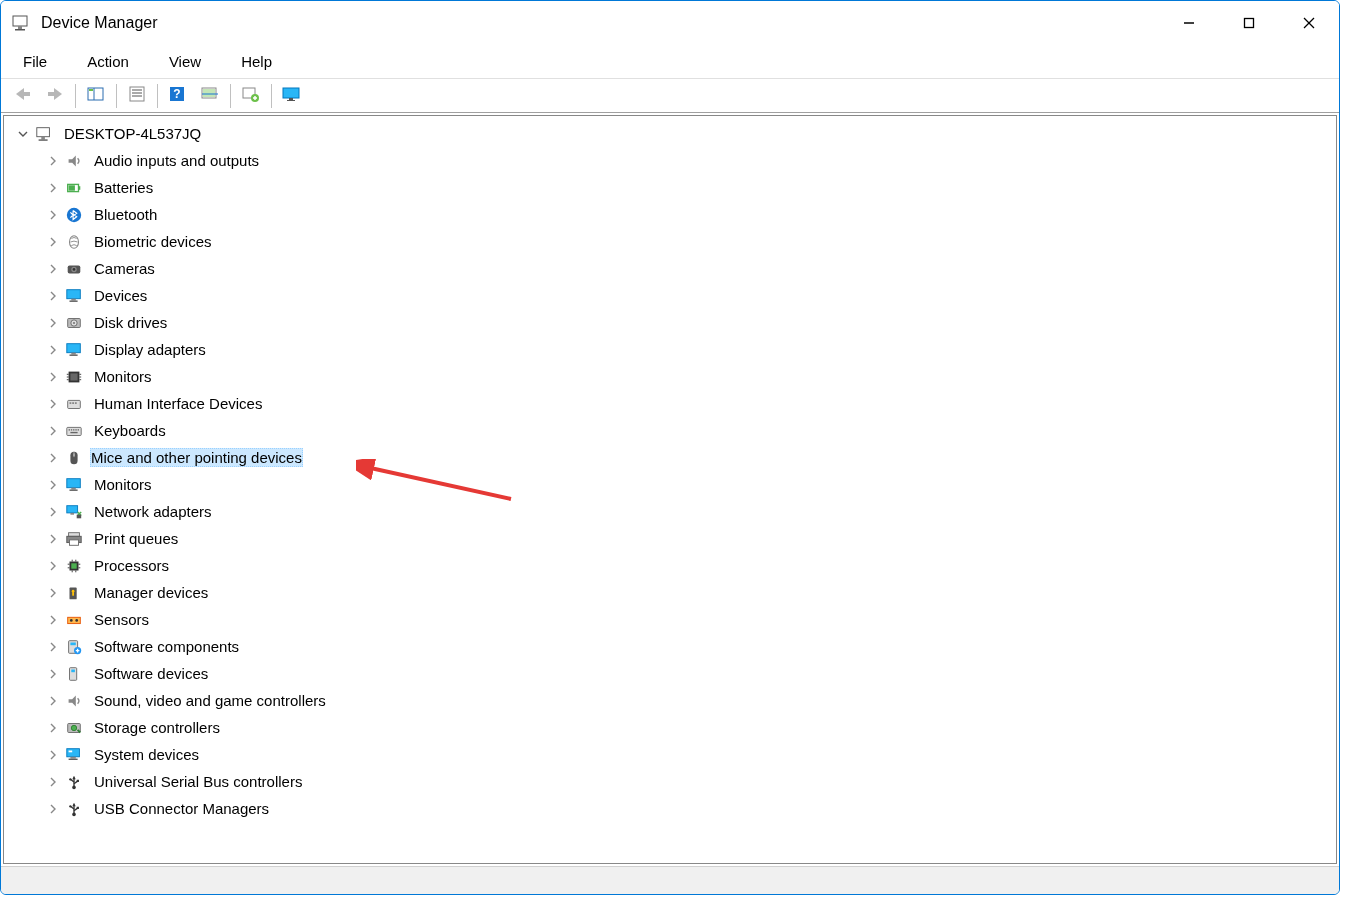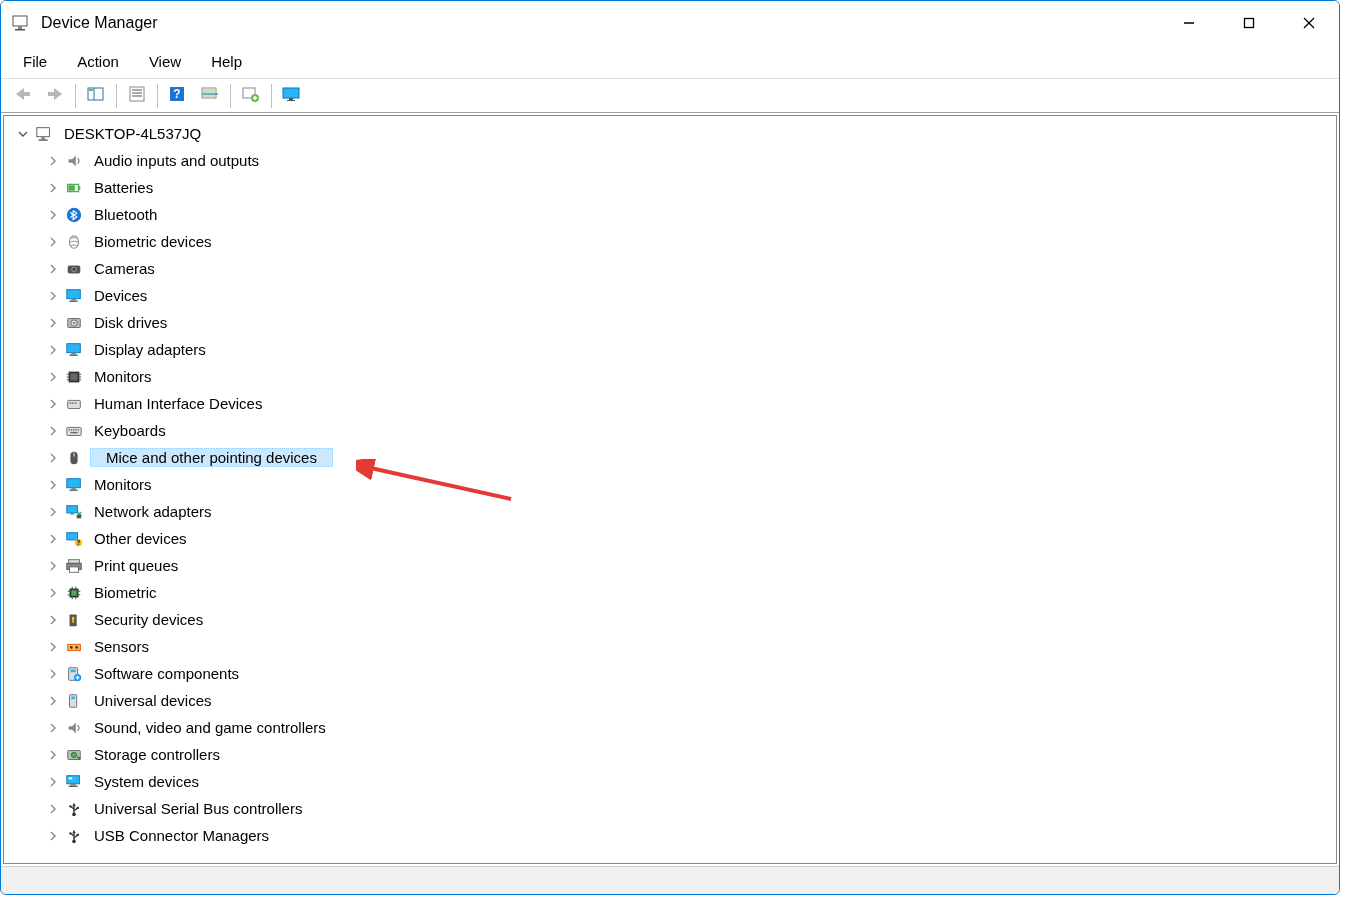--- a/index.html
+++ b/index.html
@@ -44,21 +44,21 @@
     .win-btn {
       width: 60px; height: 38px;
       display: flex; align-items: center; justify-content: center;
       font-size: 14px;
       color: #000;
       background: #fff;
     }
     .menubar {
       display: flex;
       padding: 4px 10px 4px 10px;
-      gap: 6px;
+      gap: 16px;
       border-bottom: 1px solid #e0e0e0;
       font-size: 15px;
     }
     .menu-item {
       padding: 4px 12px;
       color: #000;
     }
     .toolbar {
       display: flex;
       align-items: center;
@@ -109,21 +109,21 @@
     }
     .label {
       font-size: 15px;
       color: #000;
       padding: 1px 4px;
       white-space: nowrap;
     }
     .label.selected {
       background: #cce8ff;
       border: 1px dotted #99d1ff;
-      padding: 0 15px;
+      padding: 0 0;
     }
     .children {
       list-style: none;
       padding-left: 30px;
     }
     .statusbar {
       height: 28px;
       background: #f0f0f0;
       border-top: 1px solid #d0d0d0;
     }
@@ -507,37 +507,20 @@
             </li>
             <li>
               <div class="tree-node">
                 <span class="chev">
                   <svg width="10" height="10" viewBox="0 0 10 10">
                     <path d="M3 1 L7 5 L3 9" fill="none" stroke="#888" stroke-width="1.4"></path>
                   </svg>
                 </span>
                 <span class="dev-icon">
                   <svg viewBox="0 0 20 20" width="18" height="18">
-                    <rect x="2" y="3" width="12" height="8" fill="#29b6f6" stroke="#0277bd"></rect>
-                    <circle cx="15" cy="14" r="4" fill="#ffc107"></circle>
-                    <text x="15" y="17" font-size="7" text-anchor="middle" fill="#000" font-weight="bold">?</text>
-                  </svg>
-                </span>
-                <span class="label">Other devices</span>
-              </div>
-            </li>
-            <li>
-              <div class="tree-node">
-                <span class="chev">
-                  <svg width="10" height="10" viewBox="0 0 10 10">
-                    <path d="M3 1 L7 5 L3 9" fill="none" stroke="#888" stroke-width="1.4"></path>
-                  </svg>
-                </span>
-                <span class="dev-icon">
-                  <svg viewBox="0 0 20 20" width="18" height="18">
                     <rect x="4" y="3" width="12" height="4" fill="#ddd" stroke="#666"></rect>
                     <rect x="2" y="7" width="16" height="7" fill="#888" stroke="#555"></rect>
                     <rect x="5" y="11" width="10" height="6" fill="#fff" stroke="#666"></rect>
                   </svg>
                 </span>
                 <span class="label">Print queues</span>
               </div>
             </li>
             <li>
               <div class="tree-node">
@@ -553,38 +536,38 @@
                     <line x1="3" y1="8" x2="5" y2="8" stroke="#333"></line>
                     <line x1="3" y1="12" x2="5" y2="12" stroke="#333"></line>
                     <line x1="15" y1="8" x2="17" y2="8" stroke="#333"></line>
                     <line x1="15" y1="12" x2="17" y2="12" stroke="#333"></line>
                     <line x1="8" y1="3" x2="8" y2="5" stroke="#333"></line>
                     <line x1="12" y1="3" x2="12" y2="5" stroke="#333"></line>
                     <line x1="8" y1="15" x2="8" y2="17" stroke="#333"></line>
                     <line x1="12" y1="15" x2="12" y2="17" stroke="#333"></line>
                   </svg>
                 </span>
-                <span class="label">Biometric</span>
+                <span class="label">Processors</span>
               </div>
             </li>
             <li>
               <div class="tree-node">
                 <span class="chev">
                   <svg width="10" height="10" viewBox="0 0 10 10">
                     <path d="M3 1 L7 5 L3 9" fill="none" stroke="#888" stroke-width="1.4"></path>
                   </svg>
                 </span>
                 <span class="dev-icon">
                   <svg viewBox="0 0 20 20" width="18" height="18">
                     <rect x="5" y="4" width="8" height="13" rx="1" fill="#555"></rect>
                     <circle cx="9" cy="8" r="1.5" fill="#ffc107"></circle>
                     <rect x="8" y="9" width="2" height="4" fill="#ffc107"></rect>
                   </svg>
                 </span>
-                <span class="label">Security devices</span>
+                <span class="label">Manager devices</span>
               </div>
             </li>
             <li>
               <div class="tree-node">
                 <span class="chev">
                   <svg width="10" height="10" viewBox="0 0 10 10">
                     <path d="M3 1 L7 5 L3 9" fill="none" stroke="#888" stroke-width="1.4"></path>
                   </svg>
                 </span>
                 <span class="dev-icon">
@@ -621,21 +604,21 @@
                   <svg width="10" height="10" viewBox="0 0 10 10">
                     <path d="M3 1 L7 5 L3 9" fill="none" stroke="#888" stroke-width="1.4"></path>
                   </svg>
                 </span>
                 <span class="dev-icon">
                   <svg viewBox="0 0 20 20" width="18" height="18">
                     <rect x="5" y="3" width="8" height="14" rx="1" fill="#ddd" stroke="#666"></rect>
                     <rect x="7" y="5" width="4" height="3" fill="#29b6f6"></rect>
                   </svg>
                 </span>
-                <span class="label">Universal devices</span>
+                <span class="label">Software devices</span>
               </div>
             </li>
             <li>
               <div class="tree-node">
                 <span class="chev">
                   <svg width="10" height="10" viewBox="0 0 10 10">
                     <path d="M3 1 L7 5 L3 9" fill="none" stroke="#888" stroke-width="1.4"></path>
                   </svg>
                 </span>
                 <span class="dev-icon">

